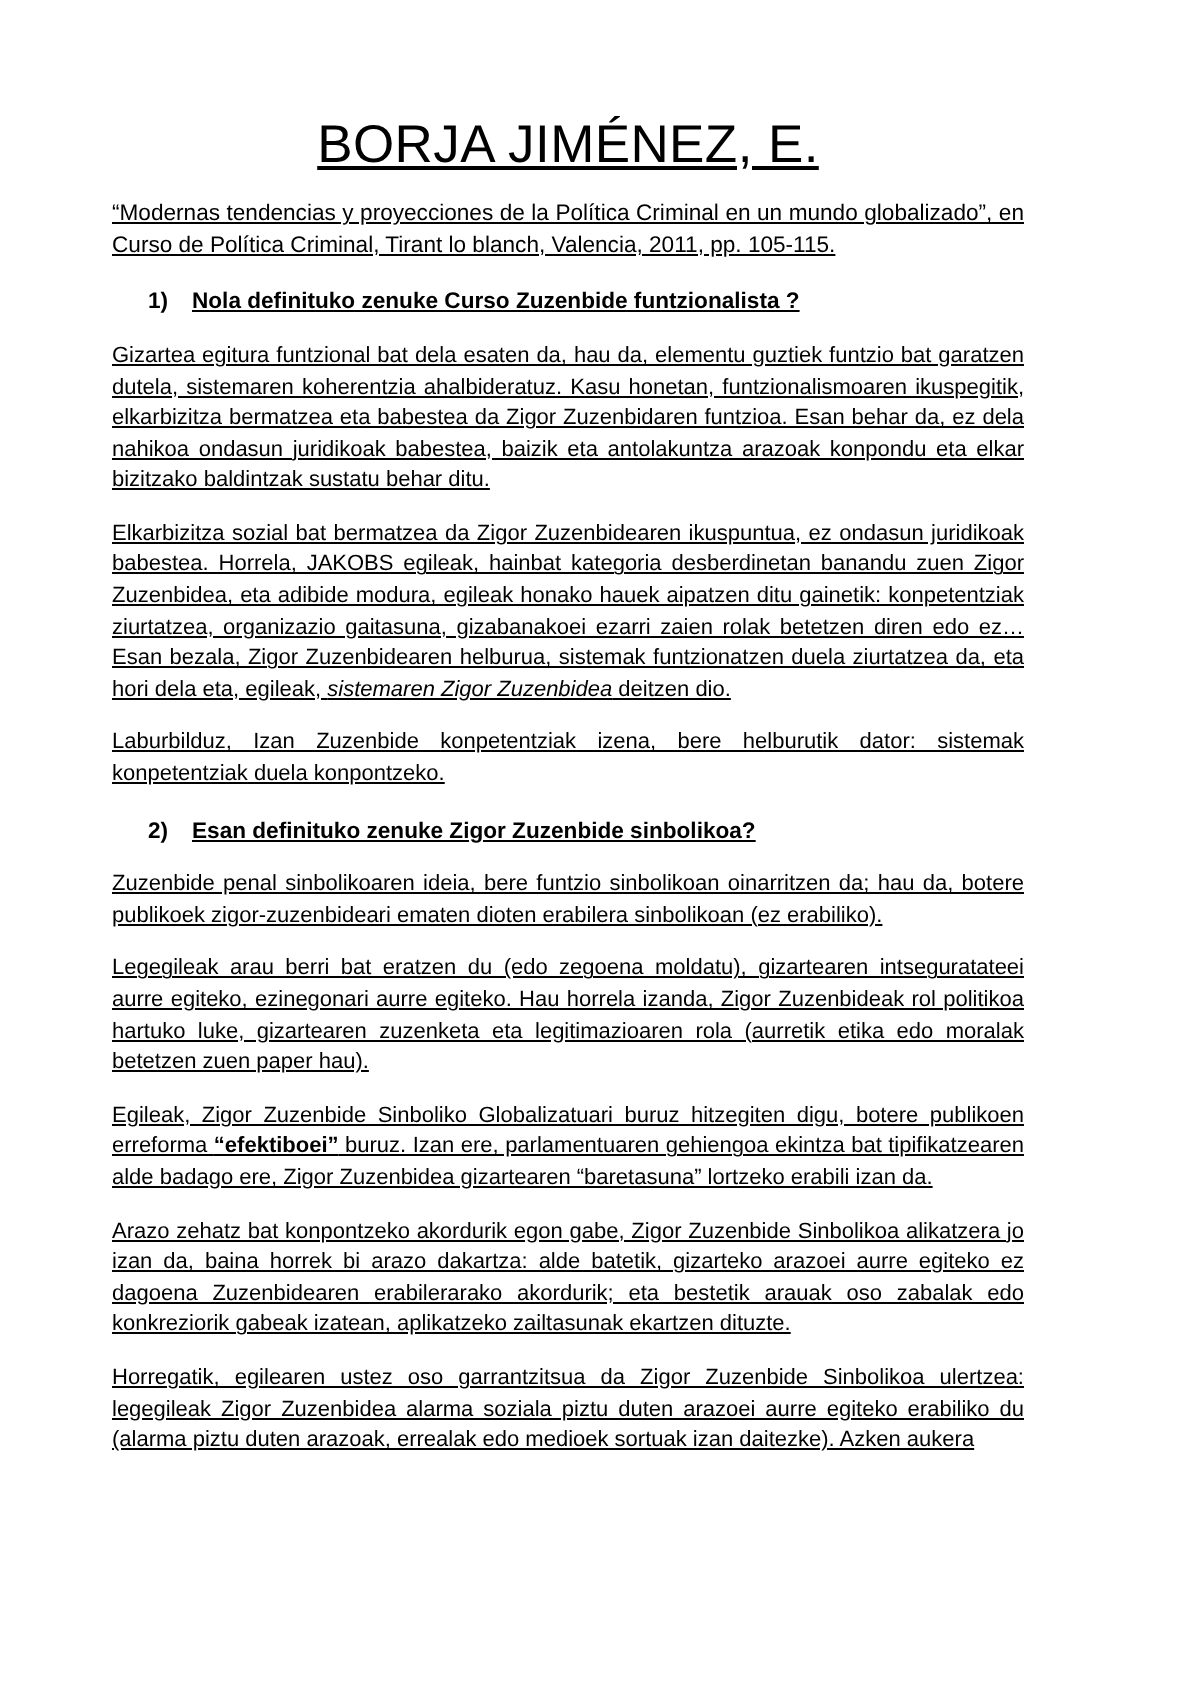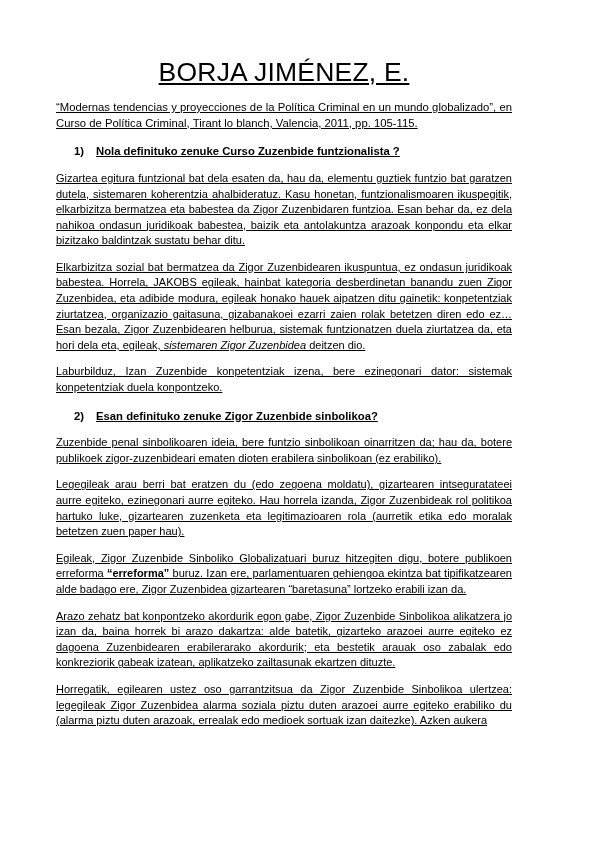--- a/index.html
+++ b/index.html
@@ -81,29 +81,29 @@
     <h1 class="doc-title">BORJA JIMÉNEZ, E.</h1>
 
     <p class="citation">“Modernas tendencias y proyecciones de la Política Criminal en un mundo globalizado”, en Curso de Política Criminal, Tirant lo blanch, Valencia, 2011, pp. 105-115.</p>
 
     <h2 class="question"><span class="num">1)</span><span>Nola definituko zenuke Curso Zuzenbide funtzionalista ?</span></h2>
 
     <p class="body-par">Gizartea egitura funtzional bat dela esaten da, hau da, elementu guztiek funtzio bat garatzen dutela, sistemaren koherentzia ahalbideratuz. Kasu honetan, funtzionalismoaren ikuspegitik, elkarbizitza bermatzea eta babestea da Zigor Zuzenbidaren funtzioa. Esan behar da, ez dela nahikoa ondasun juridikoak babestea, baizik eta antolakuntza arazoak konpondu eta elkar bizitzako baldintzak sustatu behar ditu.</p>
 
     <p class="body-par"><span>Elkarbizitza sozial bat bermatzea da Zigor Zuzenbidearen ikuspuntua, ez ondasun juridikoak babestea. Horrela, JAKOBS egileak, hainbat kategoria desberdinetan banandu zuen Zigor Zuzenbidea, eta adibide modura, egileak honako hauek aipatzen ditu gainetik: konpetentziak ziurtatzea, organizazio gaitasuna, gizabanakoei ezarri zaien rolak betetzen diren edo ez… Esan bezala, Zigor Zuzenbidearen helburua, sistemak funtzionatzen duela ziurtatzea da, eta hori dela eta, egileak, </span><span class="it">sistemaren Zigor Zuzenbidea</span><span> deitzen dio.</span></p>
 
-    <p class="body-par"><span>Laburbilduz, Izan Zuzenbide </span><span class="ul">konpetentziak</span><span> izena, bere ezinegonari dator: sistemak </span><span class="ul">konpetentziak</span><span> duela konpontzeko.</span></p>
+    <p class="body-par"><span>Laburbilduz, Izan Zuzenbide </span><span class="ul">konpetentziak</span><span> izena, bere helburutik dator: sistemak </span><span class="ul">konpetentziak</span><span> duela konpontzeko.</span></p>
 
     <h2 class="question"><span class="num">2)</span><span>Esan definituko zenuke Zigor Zuzenbide sinbolikoa?</span></h2>
 
     <p class="body-par">Zuzenbide penal sinbolikoaren ideia, bere funtzio sinbolikoan oinarritzen da; hau da, botere publikoek zigor-zuzenbideari ematen dioten erabilera sinbolikoan (ez erabiliko).</p>
 
     <p class="body-par">Legegileak arau berri bat eratzen du (edo zegoena moldatu), gizartearen intseguratateei aurre egiteko, ezinegonari aurre egiteko. Hau horrela izanda, Zigor Zuzenbideak rol politikoa hartuko luke, gizartearen zuzenketa eta legitimazioaren rola (aurretik etika edo moralak betetzen zuen paper hau).</p>
 
-    <p class="body-par"><span>Egileak, Zigor Zuzenbide Sinboliko Globalizatuari buruz hitzegiten digu, botere publikoen erreforma </span><span class="bd">“erreforma”</span><span> buruz. Izan ere, parlamentuaren gehiengoa ekintza bat tipifikatzearen alde badago ere, Zigor Zuzenbidea gizartearen “baretasuna” lortzeko erabili izan da.</span></p>
+    <p class="body-par"><span>Egileak, Zigor Zuzenbide Sinboliko Globalizatuari buruz hitzegiten digu, botere publikoen erreforma </span><span class="bd">“efektiboei”</span><span> buruz. Izan ere, parlamentuaren gehiengoa ekintza bat tipifikatzearen alde badago ere, Zigor Zuzenbidea gizartearen “baretasuna” lortzeko erabili izan da.</span></p>
 
     <p class="body-par">Arazo zehatz bat konpontzeko akordurik egon gabe,  Zigor Zuzenbide Sinbolikoa alikatzera jo izan da, baina horrek bi arazo dakartza: alde batetik, gizarteko arazoei aurre egiteko ez dagoena Zuzenbidearen erabilerarako akordurik; eta bestetik arauak oso zabalak edo konkreziorik gabeak izatean, aplikatzeko zailtasunak ekartzen dituzte.</p>
 
 
     <p class="body-par">Horregatik, egilearen ustez oso garrantzitsua da Zigor Zuzenbide Sinbolikoa ulertzea: legegileak Zigor Zuzenbidea alarma soziala piztu duten arazoei aurre egiteko erabiliko du (alarma piztu duten arazoak, errealak edo medioek sortuak izan daitezke). Azken aukera</p>
 
   </div>
 </div>
 
 </body></html>

